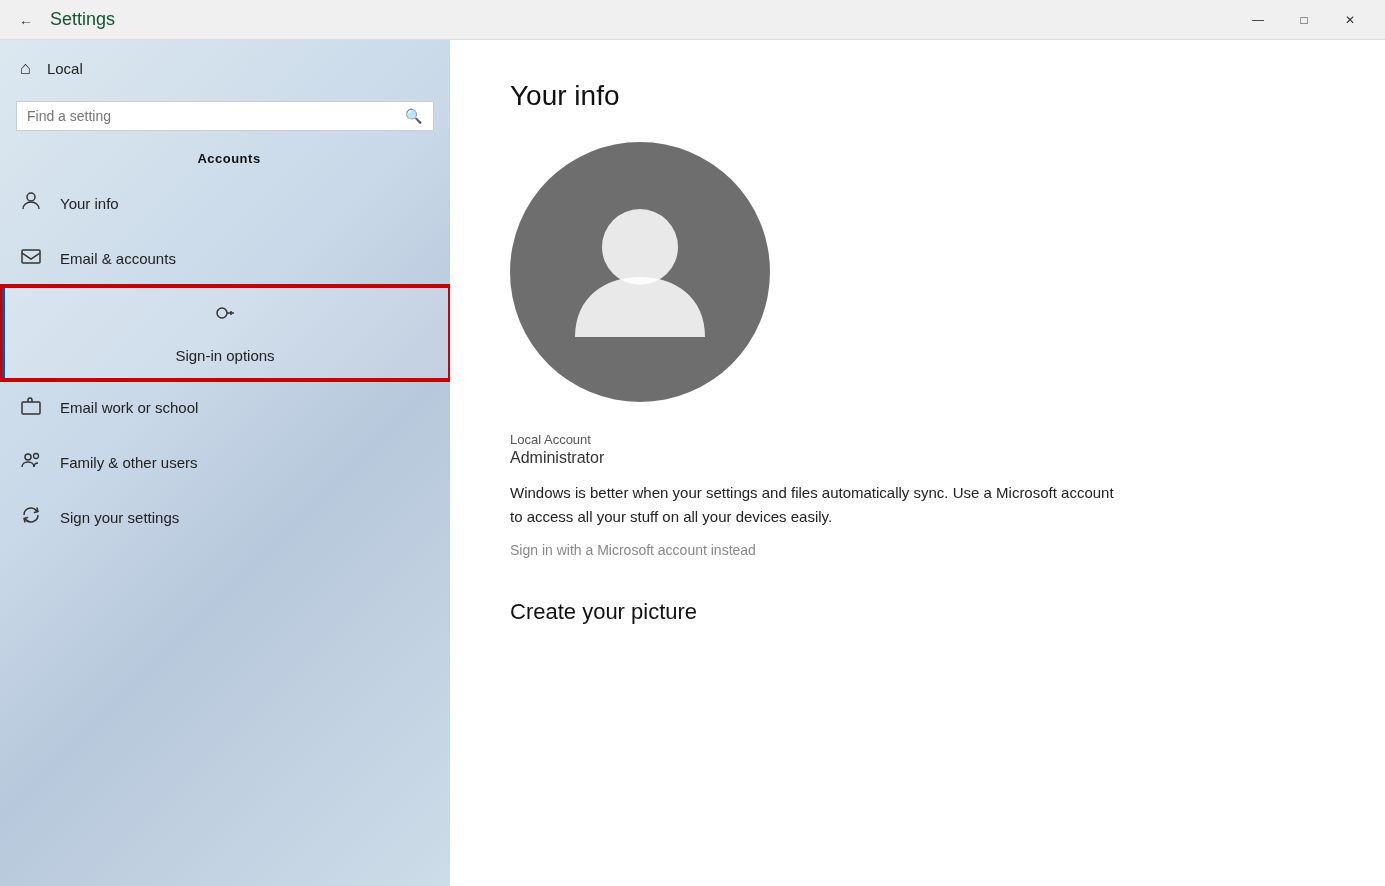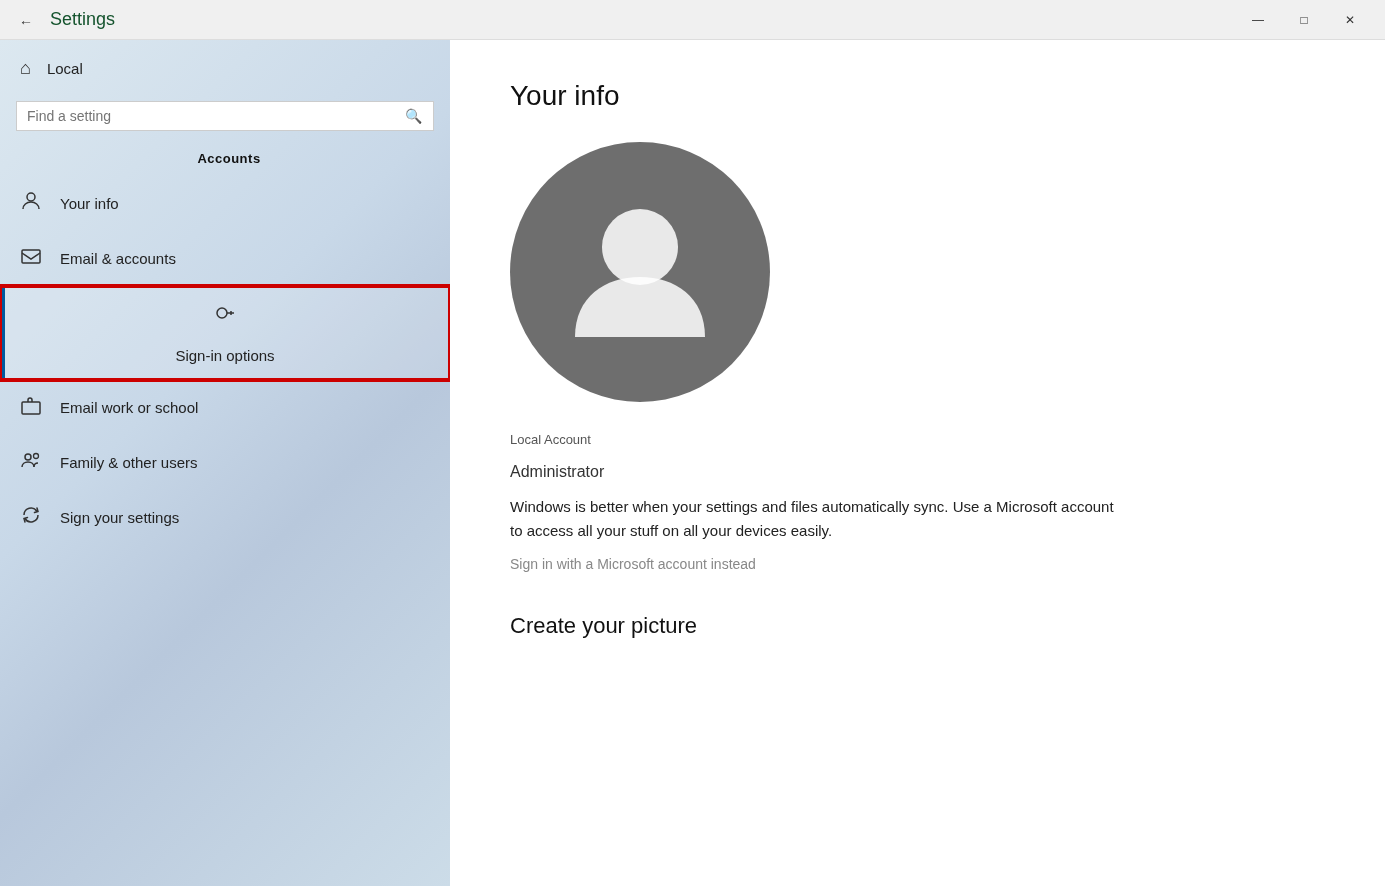--- a/index.html
+++ b/index.html
@@ -196,21 +196,21 @@
     }
 
     .account-name {
       font-size: 13px;
       color: #555;
       margin-top: 16px;
     }
     .account-role {
       font-size: 16px;
       color: #333;
-      margin-top: 16px;
+      margin-top: 2px;
     }
 
     .info-text {
       margin-top: 14px;
       max-width: 620px;
     }
 
     .info-text p {
       font-size: 15px;
       color: #222;

